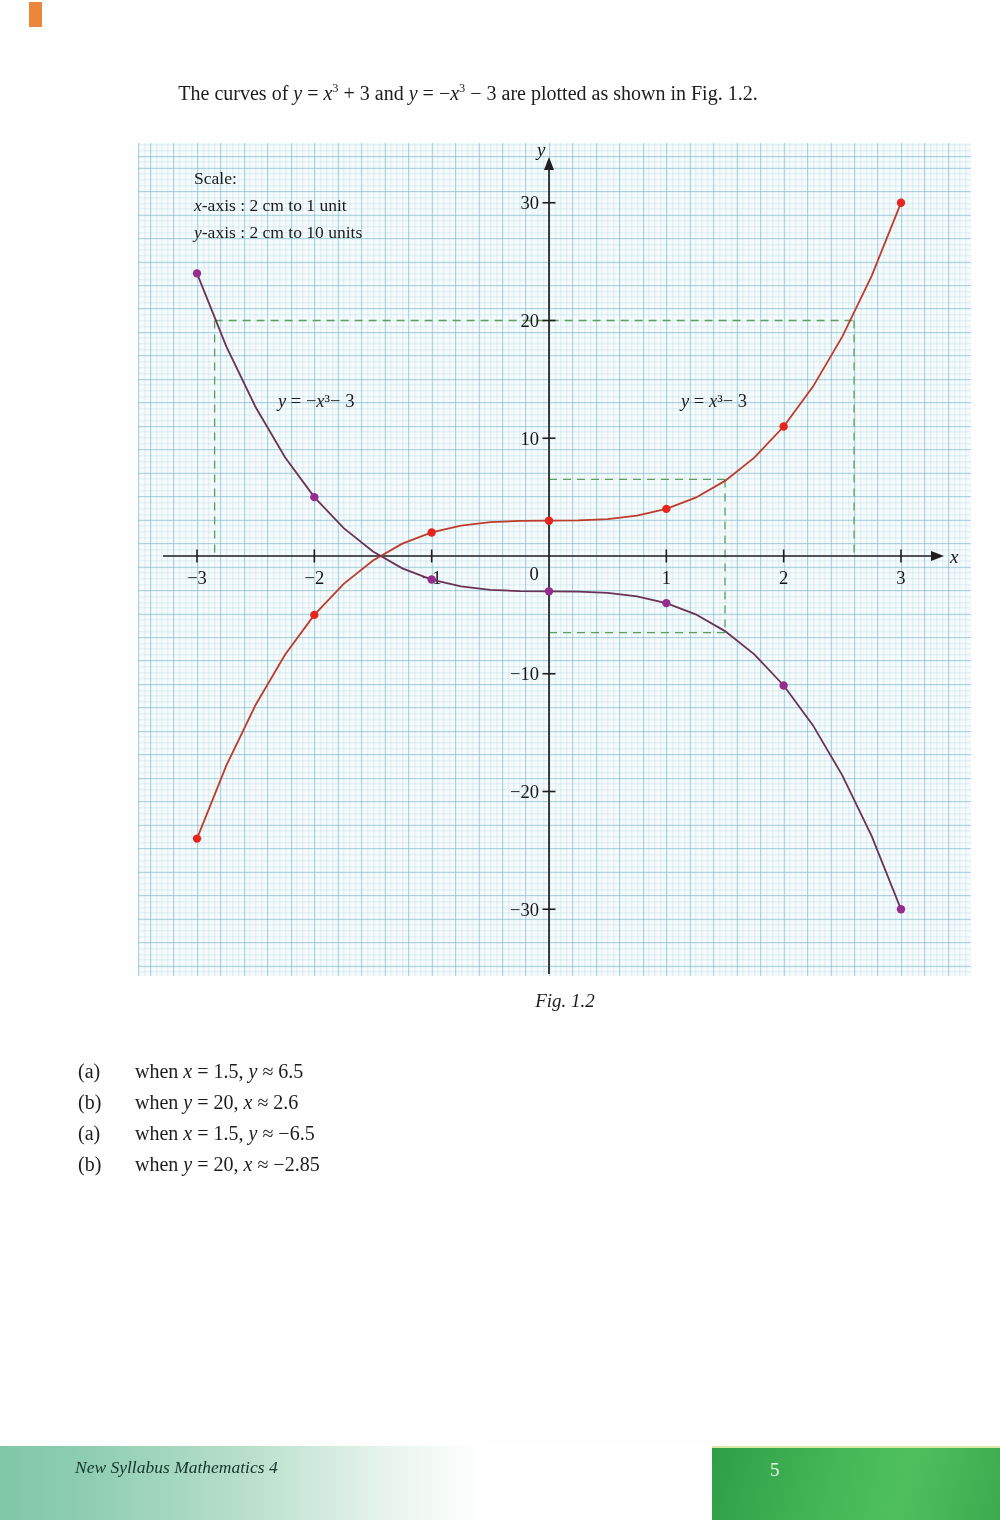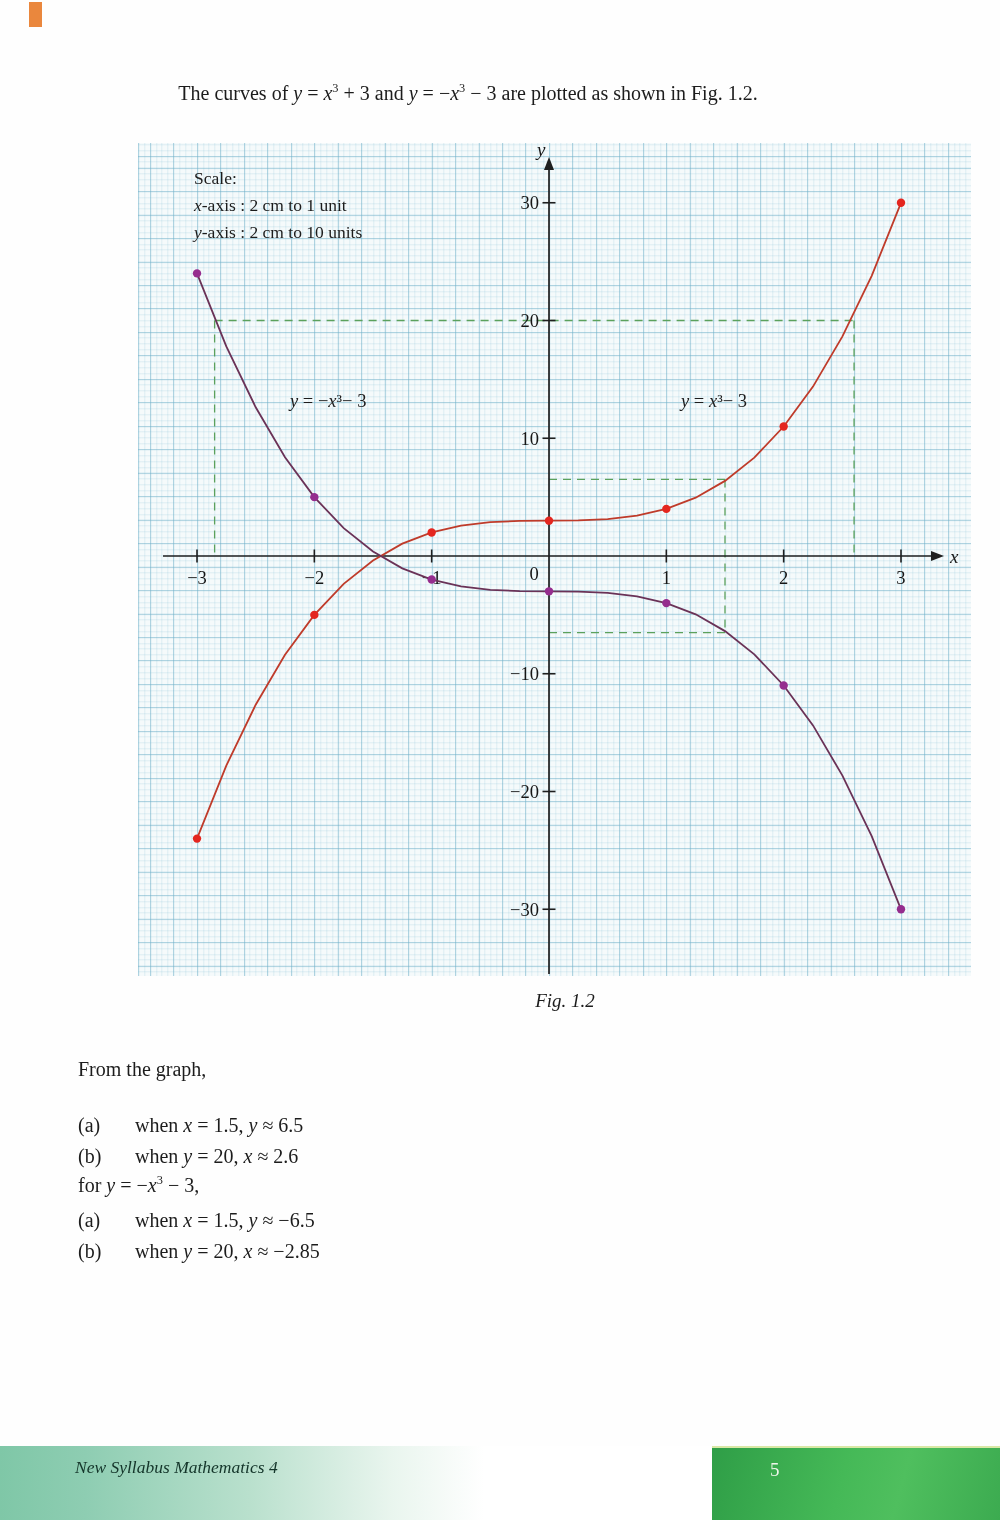--- a/index.html
+++ b/index.html
@@ -14,21 +14,21 @@
     background-color:#f5fafb;
     background-image:
       repeating-linear-gradient(90deg, rgba(110,175,200,.50) 0 1px, transparent 1px 23.466px),
       repeating-linear-gradient(0deg,  rgba(110,175,200,.50) 0 1px, transparent 1px 23.466px),
       repeating-linear-gradient(90deg, rgba(130,190,210,.22) 0 1px, transparent 1px 5.867px),
       repeating-linear-gradient(0deg,  rgba(130,190,210,.22) 0 1px, transparent 1px 5.867px);
     background-position:12.1px 0, 0 14.1px, .3px 0, 0 2.3px;}
   #chart-svg{position:absolute;left:0;top:0;overflow:visible;}
   .scale-note{position:absolute;left:56px;top:22px;font-size:17.5px;line-height:27px;z-index:3;}
   .scale-title{font-weight:normal;}
-  .curve-label{position:absolute;font-size:18.5px;z-index:3;white-space:nowrap;margin-left:12px;}
+  .curve-label{position:absolute;font-size:18.5px;z-index:3;white-space:nowrap;}
   .fig-caption{position:absolute;left:455px;top:990px;width:220px;text-align:center;
                font-style:italic;font-size:19px;}
   
   .results{position:absolute;left:78px;top:1056px;font-size:20px;}
   .results p{margin:0;}
   .r-intro{line-height:26px;margin-bottom:28px !important;}
   .r-title{line-height:26px;margin-bottom:7px !important;}
   .r-line{display:flex;line-height:31px;}
   .r-label{display:inline-block;width:57px;}
   .blk2{margin-top:15px;}
@@ -116,38 +116,36 @@
           <circle cx="59.00999999999999" cy="130.39999999999998" r="4.2" fill="#952d8e"></circle>
           <circle cx="176.34" cy="354.125" r="4.2" fill="#952d8e"></circle>
           <circle cx="293.67" cy="436.55" r="4.2" fill="#952d8e"></circle>
           <circle cx="411" cy="448.325" r="4.2" fill="#952d8e"></circle>
           <circle cx="528.33" cy="460.1" r="4.2" fill="#952d8e"></circle>
           <circle cx="645.66" cy="542.525" r="4.2" fill="#952d8e"></circle>
           <circle cx="762.99" cy="766.25" r="4.2" fill="#952d8e"></circle>
         </g>
       </svg>
   <div class="curve-label" style="left: 140px; top: 248px;"><i>y</i> = −<i>x</i>³− 3</div>
-      <div class="curve-label" style="left: 531px; top: 248px;"><i>y</i> = <i>x</i>³− 3</div>
+      <div class="curve-label" style="left: 543px; top: 248px;"><i>y</i> = <i>x</i>³− 3</div>
     </div>
 
   <div class="fig-caption">Fig. 1.2</div>
 
   <div class="results">
-    <p class="r-intro">From the graph,</p>
 
     <div class="r-line">
       <span class="r-label">(a)</span>
       <span>when <i>x</i> = 1.5, <i>y</i> ≈ 6.5</span>
     </div>
     <div class="r-line">
       <span class="r-label">(b)</span>
       <span>when <i>y</i> = 20, <i>x</i> ≈ 2.6</span>
     </div>
 
-    <p class="r-title blk2">for <i>y</i> = −<i>x</i><sup>3</sup> − 3,</p>
     <div class="r-line">
       <span class="r-label">(a)</span>
       <span>when <i>x</i> = 1.5, <i>y</i> ≈ −6.5</span>
     </div>
     <div class="r-line">
       <span class="r-label">(b)</span>
       <span>when <i>y</i> = 20, <i>x</i> ≈ −2.85</span>
     </div>
   </div>
 

